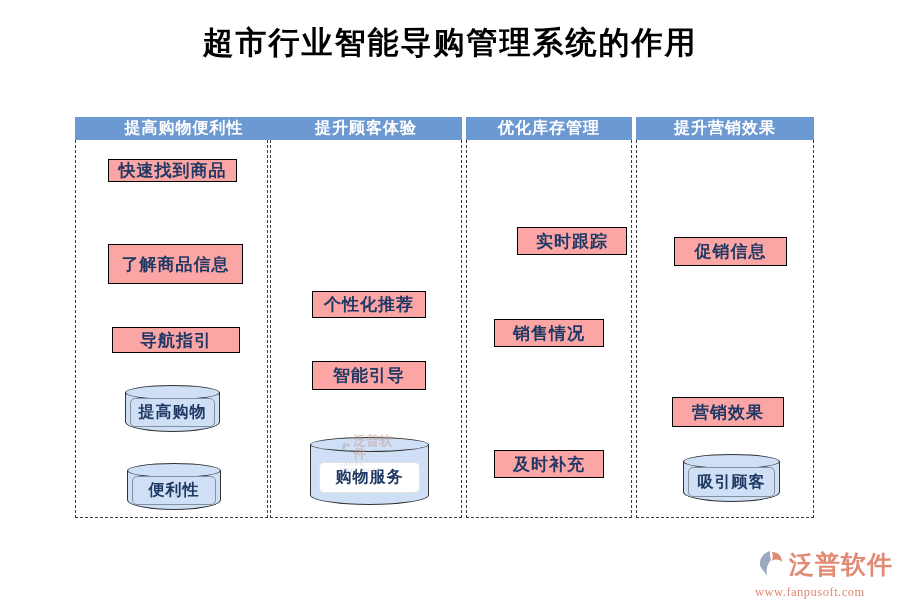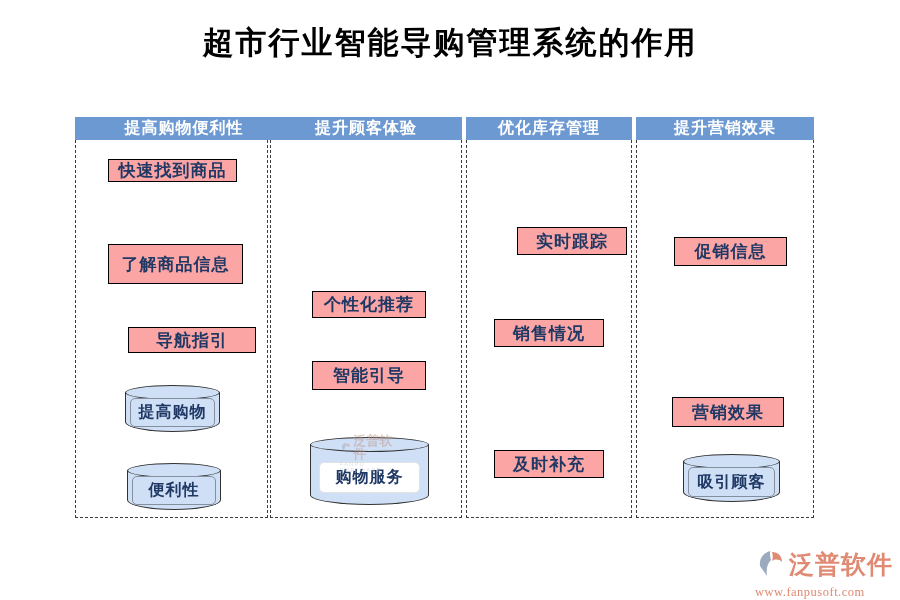--- a/index.html
+++ b/index.html
@@ -64,21 +64,21 @@
   <div class="col-header" style="left:466px;width:166px;">优化库存管理</div>
   <div class="col-header" style="left:636px;width:178px;">提升营销效果</div>
 
   <div class="col-frame" style="left:75px;width:193px;"></div>
   <div class="col-frame" style="left:270px;width:192px;"></div>
   <div class="col-frame" style="left:466px;width:166px;"></div>
   <div class="col-frame" style="left:636px;width:178px;"></div>
 
   <div class="node" style="left:108px;top:159px;width:129px;height:23px;">快速找到商品</div>
   <div class="node" style="left:108px;top:244px;width:135px;height:40px;">了解商品信息</div>
-  <div class="node" style="left:112px;top:327px;width:128px;height:26px;margin-left:16px;">导航指引</div>
+  <div class="node" style="left:112px;top:327px;width:128px;height:26px;">导航指引</div>
 
   <div class="cyl" style="left:125px;top:385px;width:95px;height:47px;">
     <div class="cyl-body"></div>
     <div class="cyl-top"></div>
     <div class="cyl-label tinted">提高购物</div>
   </div>
   <div class="cyl" style="left:127px;top:463px;width:94px;height:47px;">
     <div class="cyl-body"></div>
     <div class="cyl-top"></div>
     <div class="cyl-label tinted">便利性</div>

